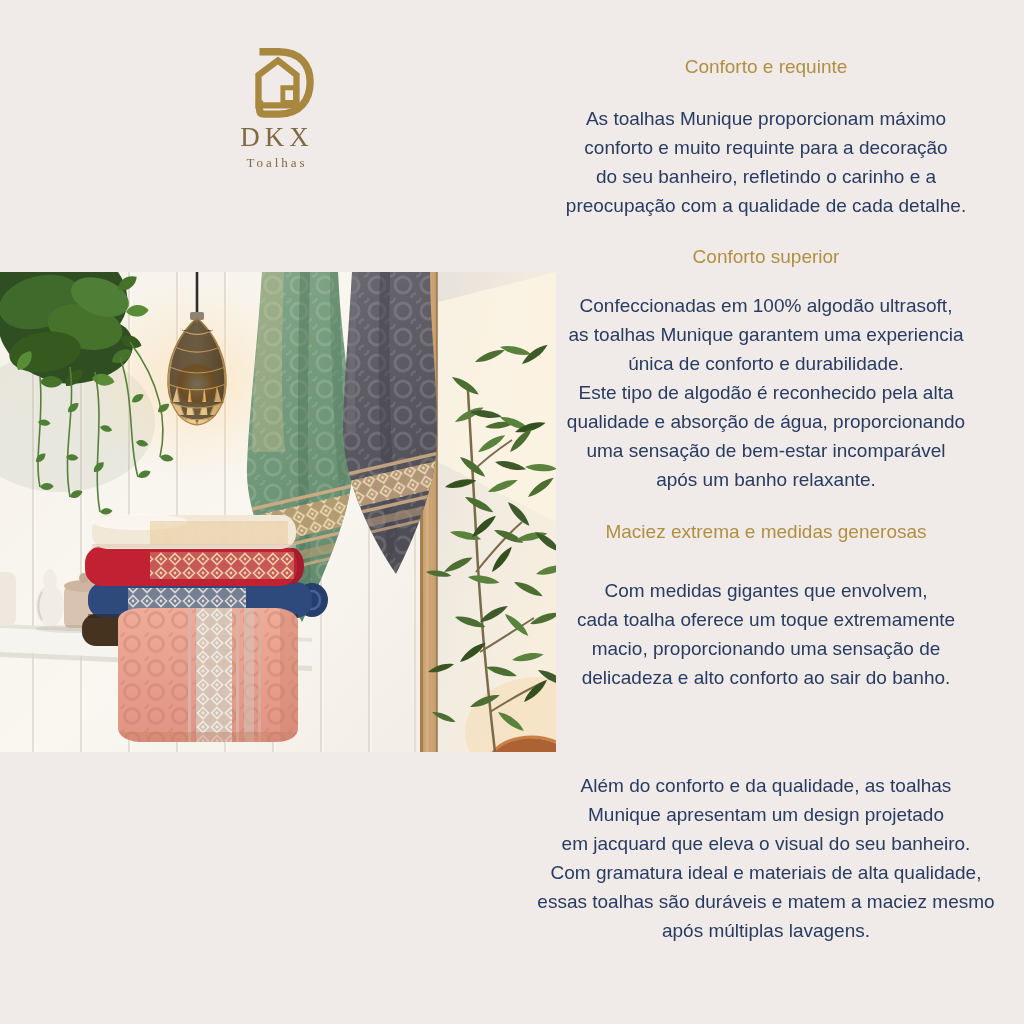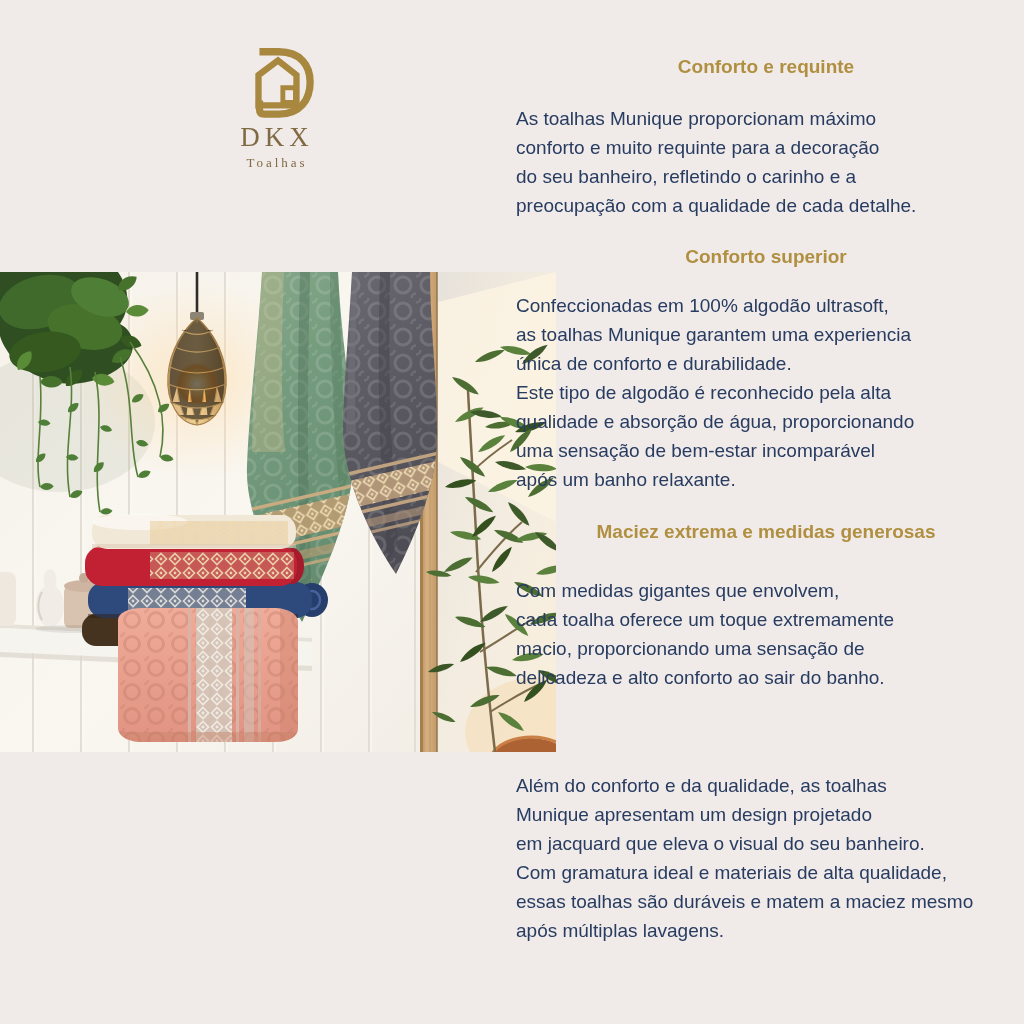--- a/index.html
+++ b/index.html
@@ -10,22 +10,22 @@
   .brand svg{display:block;margin:0 auto;}
   .brand-name{font-family:"Liberation Serif",serif;font-size:27px;letter-spacing:5px;
               color:#7f6a42;margin-top:4px;font-weight:500;}
   .brand-tagline{font-family:"Liberation Serif",serif;font-size:13px;letter-spacing:3px;
                  color:#7f6a42;margin-top:2px;}
   
   .photo{position:absolute;left:0;top:272px;width:556px;height:480px;margin:0;overflow:hidden;}
   
   .content{position:absolute;left:516px;top:0;width:500px;height:1024px;}
   .content h2{position:absolute;left:0;right:0;margin:0;text-align:center;
-              font-size:19px;line-height:24px;font-weight:bold;color:#b09040;}
-  .content p{position:absolute;left:0;right:0;margin:0;
+              font-size:19px;line-height:24px;font-weight:normal;color:#b09040;}
+  .content p{position:absolute;left:0;right:0;margin:0;text-align:center;
              font-size:19px;line-height:29px;color:#273c60;white-space:pre-line;}
 </style>
 </head>
 <body>
 
 <div class="canvas">
 
   <header class="brand">
     <svg width="78" height="76" viewBox="0 0 80 78">
       <path d="M22,10 H42 C64,10 74,24 74,41 C74,59 64,74 42,74 H27 C23.5,74 22,72 22,68.5 V60" fill="none" stroke="#a8883f" stroke-width="7.5" stroke-linecap="butt"></path>

